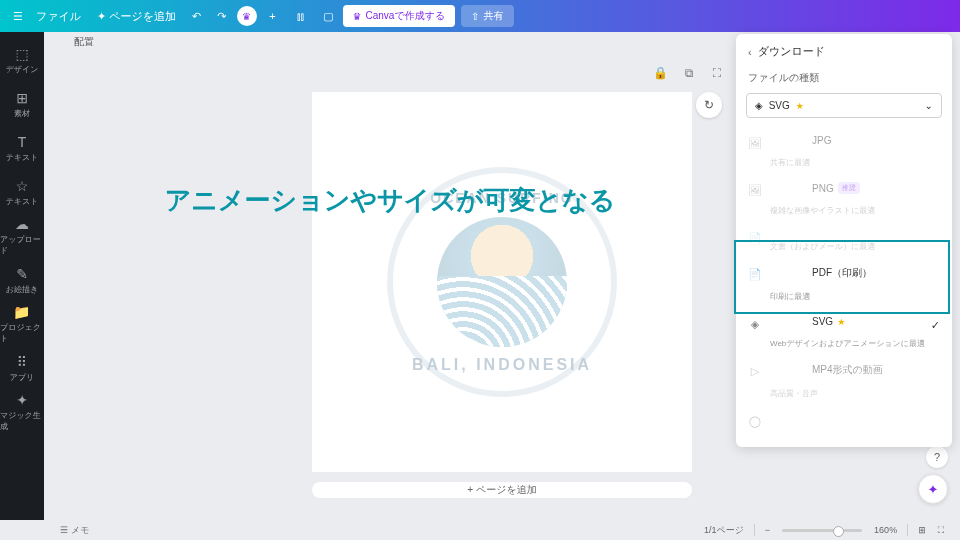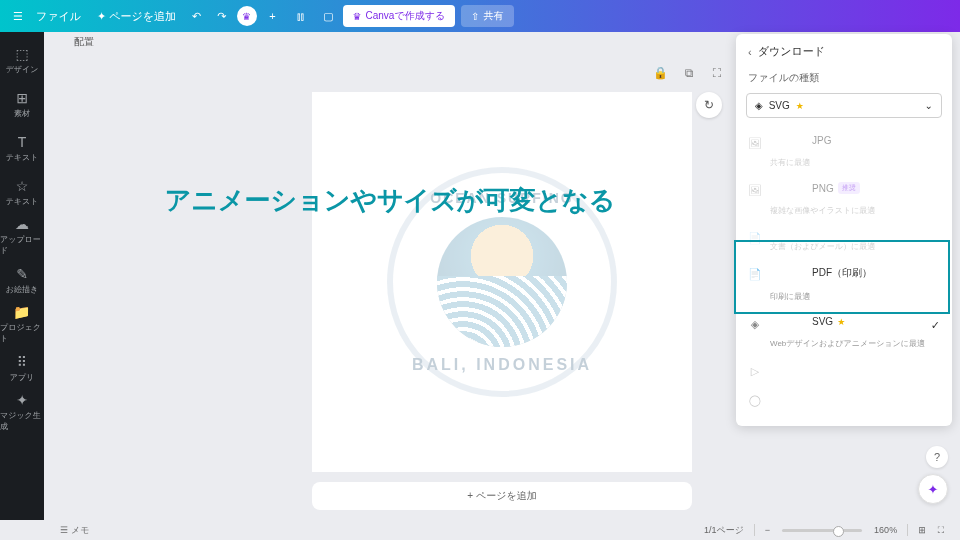--- a/index.html
+++ b/index.html
@@ -21,21 +21,21 @@
 .canvas-tools .tool { width:22px; height:22px; color:#777; font-size:12px; display:flex; align-items:center; justify-content:center; cursor:pointer; }
 .refresh-btn { position:absolute; right:238px; top:40px; width:26px; height:26px; background:#fff; border-radius:50%; box-shadow:0 1px 3px rgba(0,0,0,.15); display:flex; align-items:center; justify-content:center; color:#555; font-size:12px; cursor:pointer; }
 .page { width:380px; height:380px; background:#fff; margin-top:40px; position:relative; display:flex; align-items:center; justify-content:center; }
 .logo { width:230px; height:230px; border:6px solid #c5d4e0; border-radius:50%; position:relative; display:flex; align-items:center; justify-content:center; opacity:.35; }
 .logo-inner { width:200px; height:200px; position:relative; }
 .logo-top { position:absolute; top:8px; width:100%; text-align:center; font-size:14px; letter-spacing:2px; color:#5a7a95; font-weight:600; }
 .logo-bottom { position:absolute; bottom:8px; width:100%; text-align:center; font-size:16px; letter-spacing:3px; color:#5a7a95; font-weight:600; }
 .logo-wave { position:absolute; top:50%; left:50%; transform:translate(-50%,-50%); width:130px; height:130px; border-radius:50%; background:radial-gradient(circle at 50% 30%,#f4d49b 0%,#f4d49b 28%,#6ba8c4 28%,#4a7a94 100%); overflow:hidden; }
 .logo-wave::after { content:''; position:absolute; bottom:0; left:0; right:0; height:55%; background:repeating-radial-gradient(circle at 20% 120%,#fff 0 4px,#6ba8c4 4px 10px); }
 .overlay-text { position:absolute; left:50px; top:180px; right:230px; text-align:center; font-size:26px; font-weight:700; color:#0a96a6; line-height:1.6; pointer-events:none; }
-.add-page-bar { width:380px; height:28px; background:#fff; margin-top:10px; display:flex; align-items:center; justify-content:center; font-size:10px; color:#666; cursor:pointer; border-radius:8px; }
+.add-page-bar { width:380px; height:16px; background:#fff; margin-top:10px; display:flex; align-items:center; justify-content:center; font-size:10px; color:#666; cursor:pointer; border-radius:8px; }
 .download-panel { position:absolute; right:8px; top:34px; width:216px; background:#fff; border-radius:6px; box-shadow:0 2px 12px rgba(0,0,0,.15); padding:10px 0; font-size:10px; z-index:50; }
 .download-panel .hdr { display:flex; align-items:center; padding:0 12px 8px; font-size:11px; color:#333; gap:6px; }
 .download-panel .hdr .back { cursor:pointer; color:#666; }
 .download-panel .section-label { padding:4px 12px; color:#666; font-size:10px; }
 .download-panel .select-box { margin:4px 10px 8px; border:1px solid #d0d0d0; border-radius:4px; padding:6px 8px; display:flex; align-items:center; justify-content:space-between; cursor:pointer; font-size:10px; color:#333; }
 .download-panel .select-box .lft { display:flex; align-items:center; gap:6px; }
 .format-list { padding:2px 0; }
 .format-item { padding:7px 12px; display:flex; align-items:flex-start; gap:8px; cursor:pointer; position:relative; }
 .format-item.disabled { opacity:.45; }
 .format-item .fi-icon { width:14px; height:14px; flex-shrink:0; color:#888; font-size:11px; display:flex; align-items:center; justify-content:center; margin-top:1px; }
@@ -189,20 +189,24 @@
       <div class="format-item">
         <div class="fi-icon">◈</div>
         <div class="fi-text">
           <div class="fi-name">SVG <span class="star">★</span></div>
           <div class="fi-desc">Webデザインおよびアニメーションに最適</div>
         </div>
         <div class="check">✓</div>
       </div>
       <div class="format-item disabled">
         <div class="fi-icon">▷</div>
+        <div class="fi-text">
+          <div class="fi-name">MP4形式の動画</div>
+          <div class="fi-desc">高品質・音声</div>
+        </div>
       </div>
       <div class="format-item disabled">
         <div class="fi-icon">◯</div>
       </div>
     </div>
 </div>
 
 <div class="highlight-box" style="left:734px;top:240px;width:216px;height:74px;"></div>
 
 <div class="help-btn">?</div>

